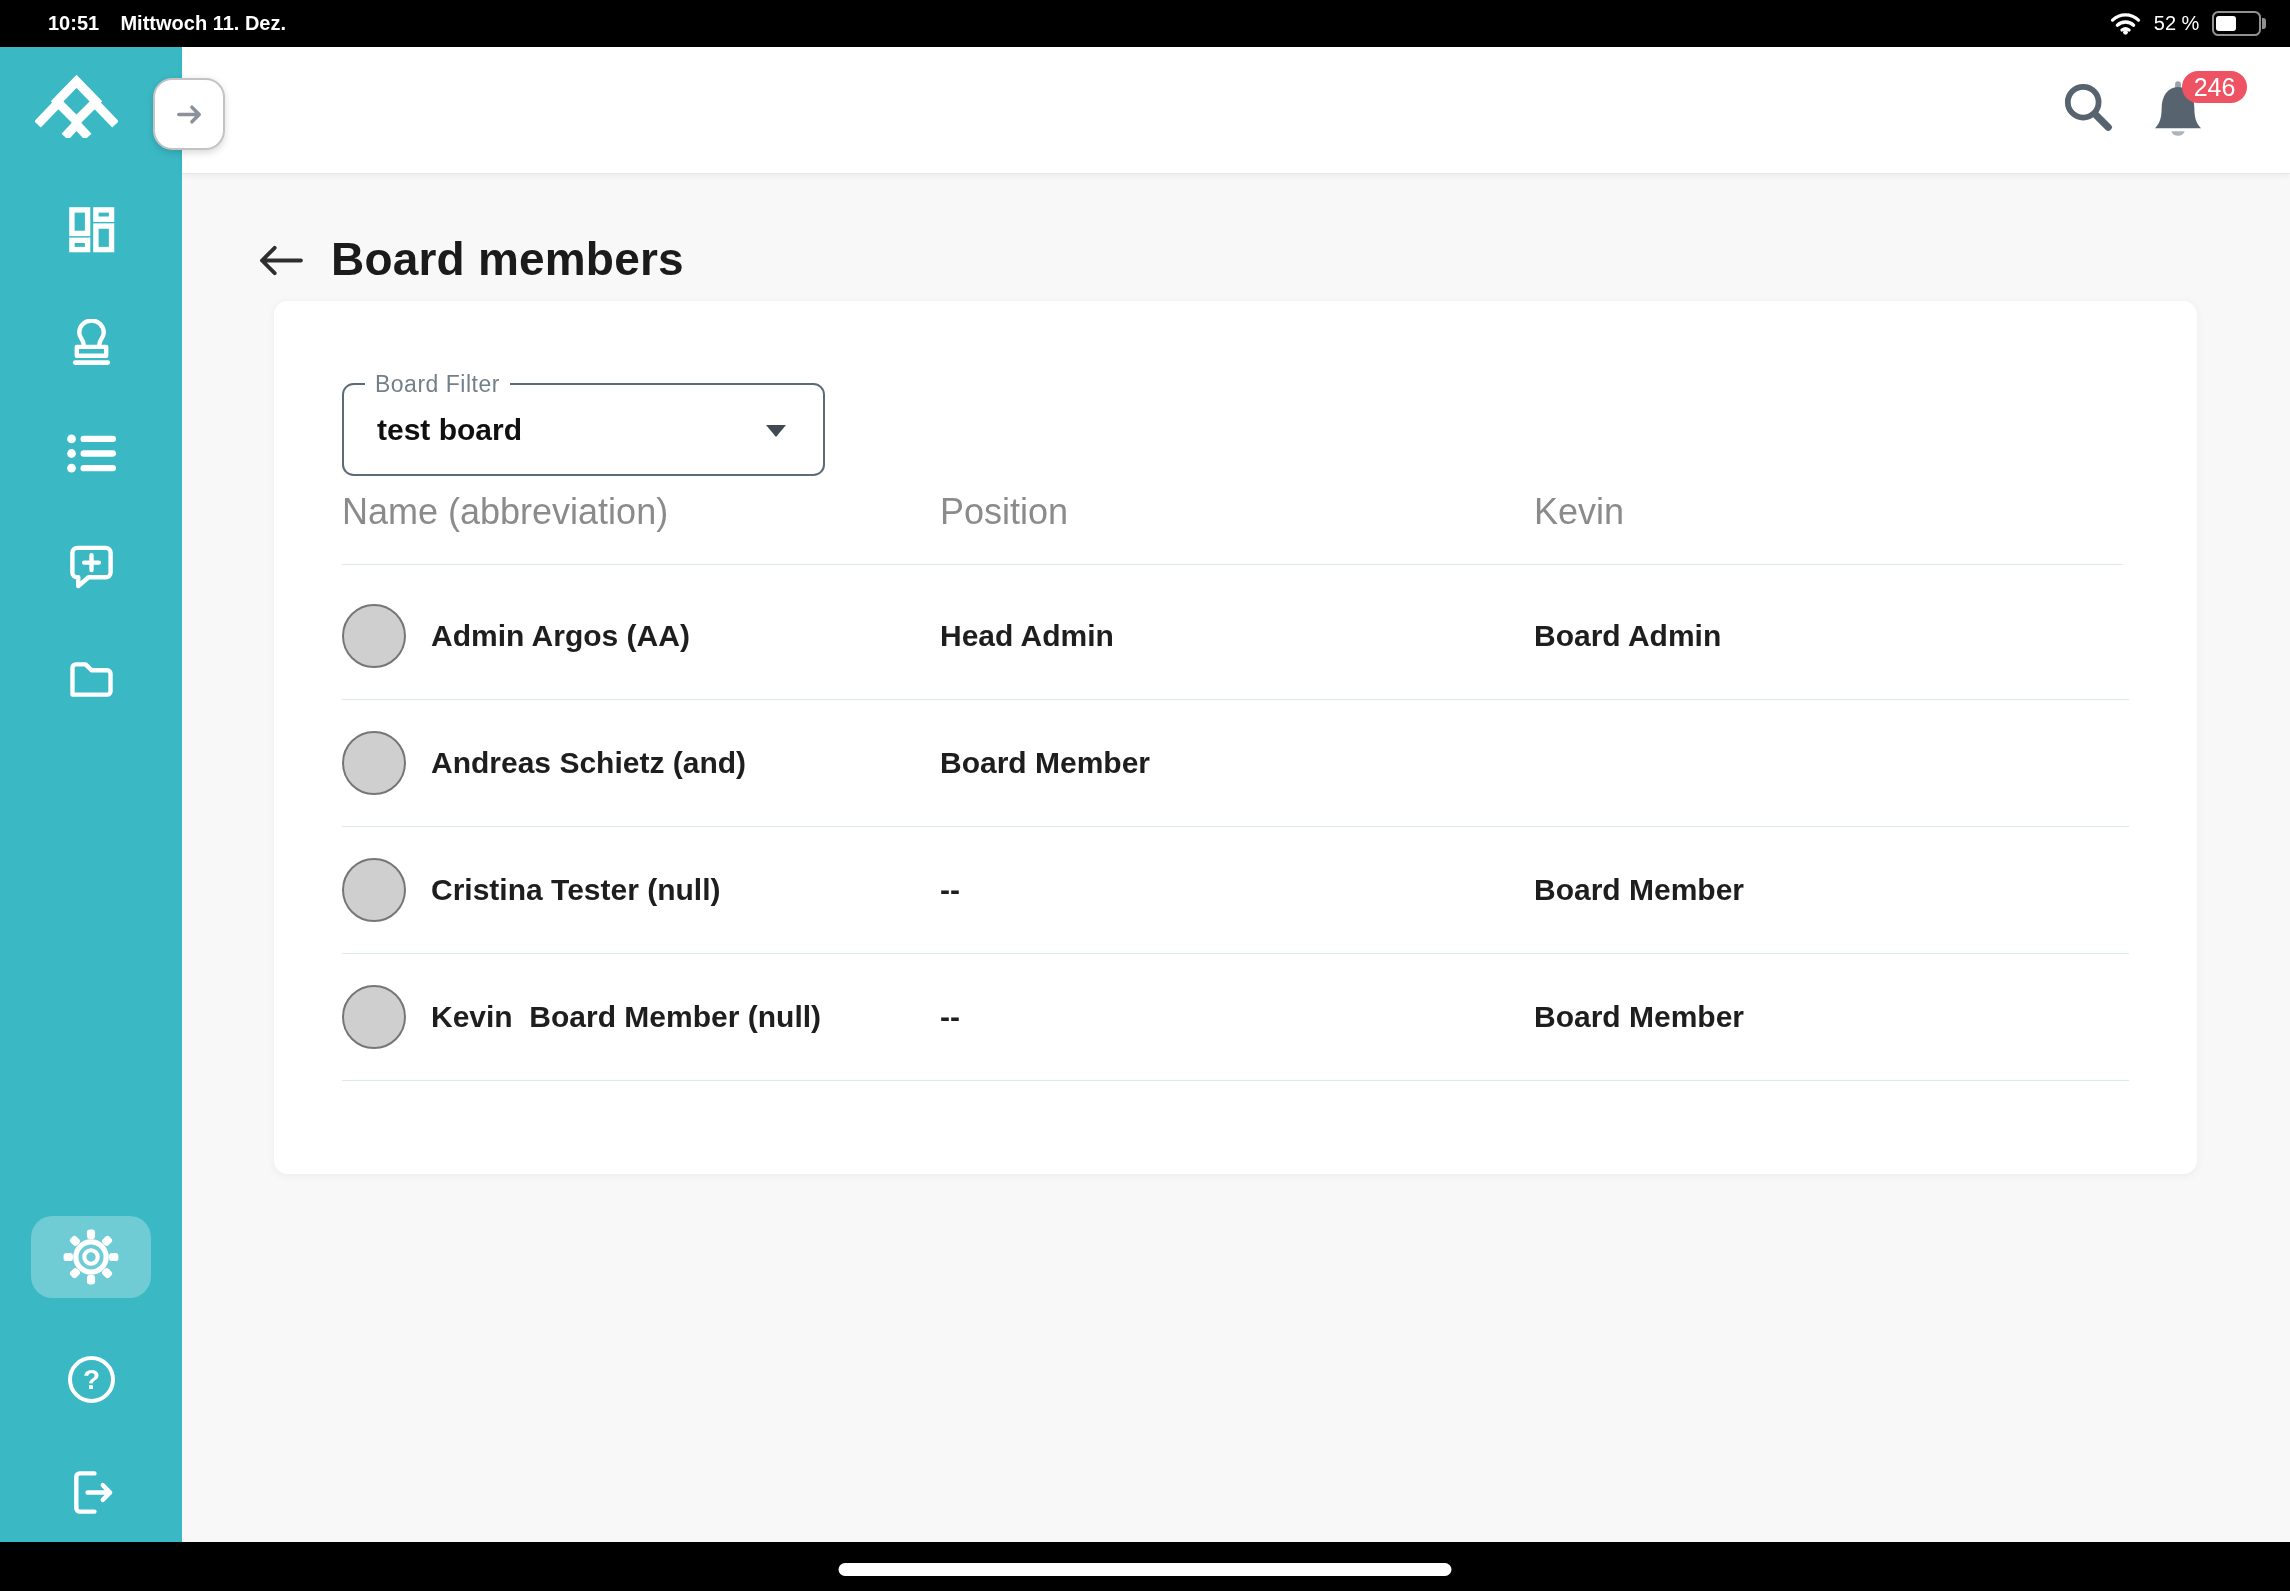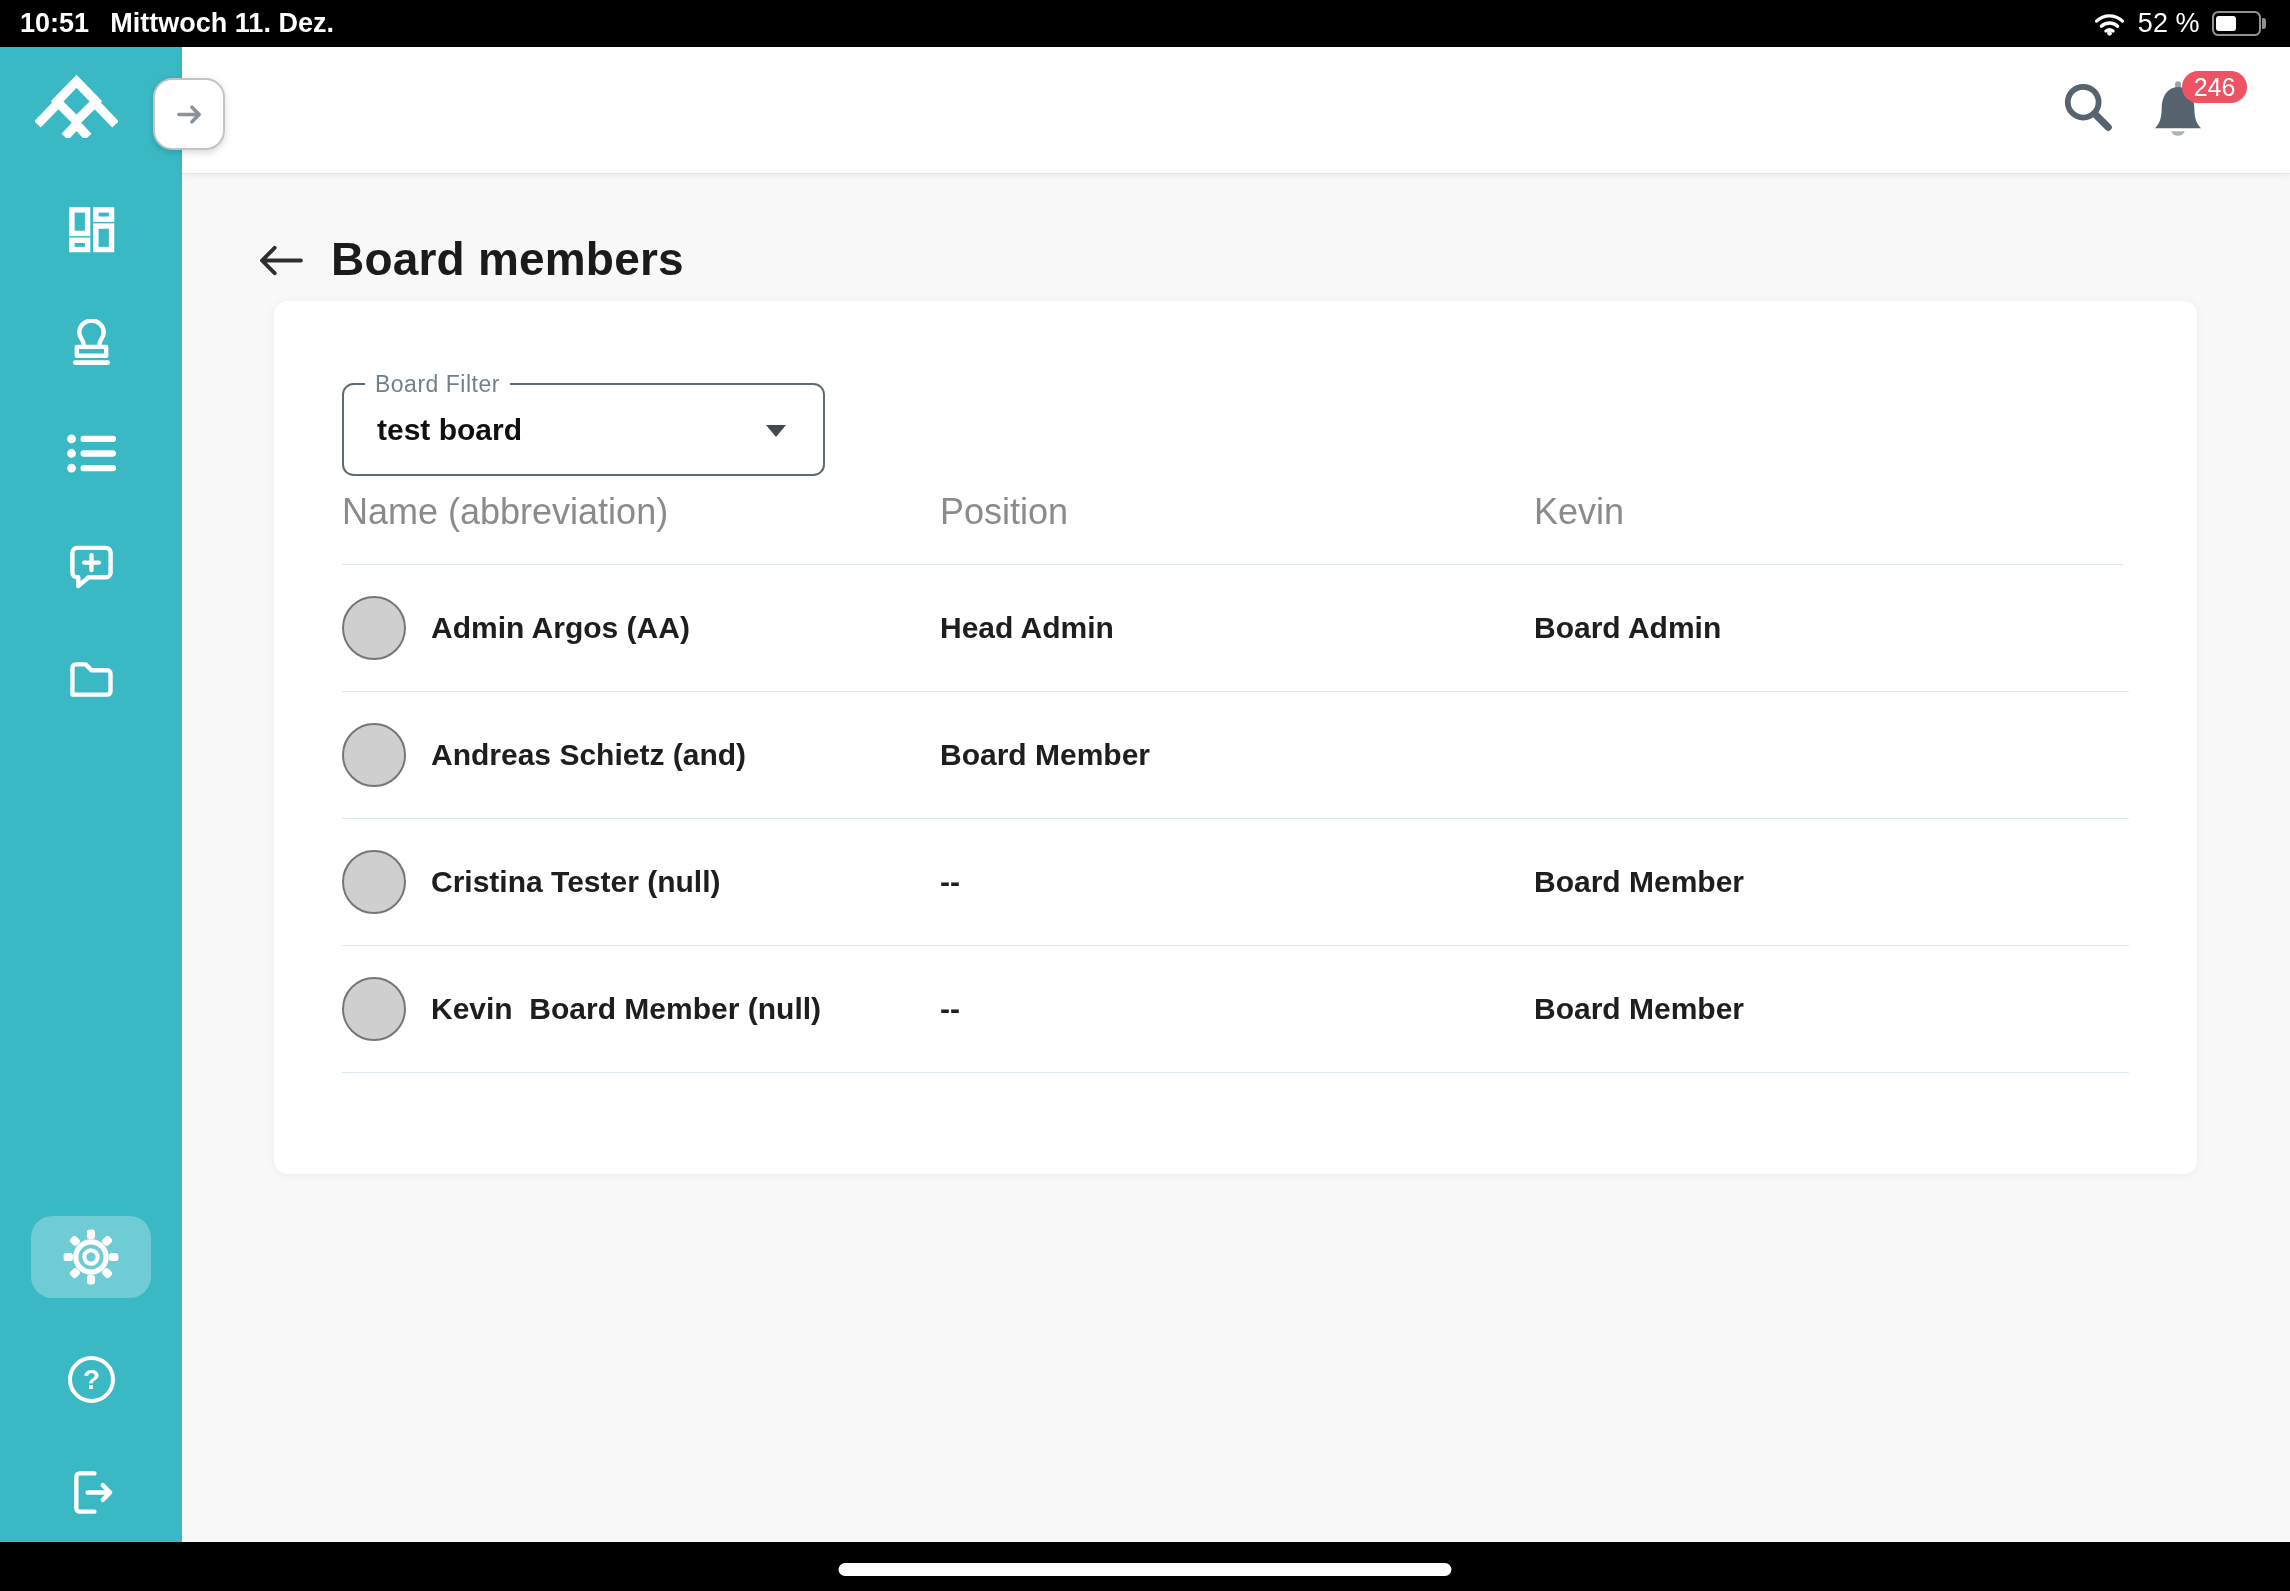--- a/index.html
+++ b/index.html
@@ -4,21 +4,21 @@
 <style>
   html,body{margin:0;padding:0;}
   body{
     width:2290px;height:1591px;position:relative;overflow:hidden;
     background:#000;font-family:"Liberation Sans",sans-serif;
     -webkit-font-smoothing:antialiased;
   }
   
   .status-bar{position:absolute;top:0;left:0;right:0;height:47px;background:#000;color:#fff;
     display:flex;justify-content:space-between;align-items:center;
-    padding:0 29px 0 20px;box-sizing:border-box;font-size:27px;}
+    padding:0 29px 0 48px;box-sizing:border-box;font-size:20px;}
   .sb-left{display:flex;align-items:center;gap:21.3px;}
   .sb-time{font-weight:700;}
   .sb-date{font-weight:600;}
   .sb-right{display:flex;align-items:center;gap:12.6px;}
   .sb-batt-label{font-weight:400;}
   .battery{position:relative;width:45px;height:20.4px;border:2.4px solid #929292;border-radius:6.3px;}
   .battery-fill{position:absolute;left:2.4px;top:2.4px;bottom:2.4px;width:19.4px;background:#fff;border-radius:2.9px;}
   .battery-nub{position:absolute;right:-6.8px;top:4.9px;width:3.9px;height:10.7px;background:#929292;border-radius:0 2.9px 2.9px 0;}
   
   .app{position:absolute;top:47px;left:0;right:0;height:1495px;background:var(--page_bg,#f8f8f8);}
@@ -55,21 +55,21 @@
   .filter-label{position:absolute;left:21.3px;top:-13.6px;background:#fff;padding:0 9.7px;
     font-size:23px;color:#73808a;letter-spacing:0.5px;white-space:nowrap;}
   .filter-value{position:absolute;left:33px;top:50%;transform:translateY(-50%);
     font-size:30px;font-weight:700;color:#101010;white-space:nowrap;}
   .filter-caret{position:absolute;right:37px;top:50%;margin-top:-4.9px;width:0;height:0;
     border-left:10.7px solid transparent;border-right:10.7px solid transparent;border-top:12.6px solid #414a52;}
   
   .thead{position:absolute;left:68px;right:74px;top:159px;height:105px;box-sizing:border-box;
     display:grid;grid-template-columns:598px 594px 1fr;align-items:center;
     font-size:36px;color:var(--text_gray,#8b8b8b);border-bottom:1.9px solid var(--row_divider,#dceaf0);}
-  .rows{position:absolute;left:68px;right:68px;top:264px;}
+  .rows{position:absolute;left:68px;right:68px;top:272px;}
   .trow{height:127px;box-sizing:border-box;display:grid;grid-template-columns:598px 594px 1fr;
     align-items:center;border-bottom:1.9px solid var(--row_divider,#dceaf0);
     font-size:30px;font-weight:700;color:var(--text_dark,#1e1e1e);cursor:pointer;}
   .name-cell{display:flex;align-items:center;gap:25px;white-space:pre-wrap;}
   .avatar{width:64px;height:64px;border-radius:50%;background:#cfcfcf;border:2.4px solid #747678;
     box-sizing:border-box;flex:none;overflow:hidden;}
   .cell{white-space:pre-wrap;}
   
   .bottom-bar{position:absolute;left:0;right:0;bottom:0;height:49px;background:#000;}
   .home-indicator{position:absolute;left:50%;top:21.3px;transform:translateX(-50%);

